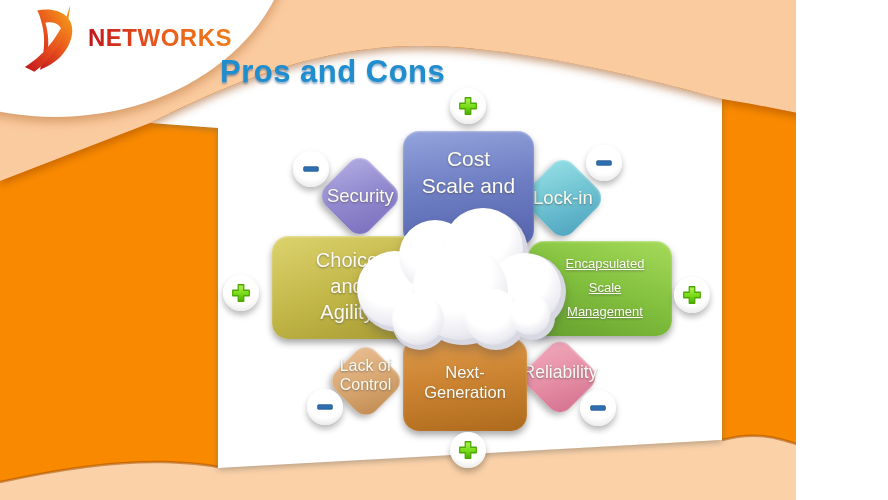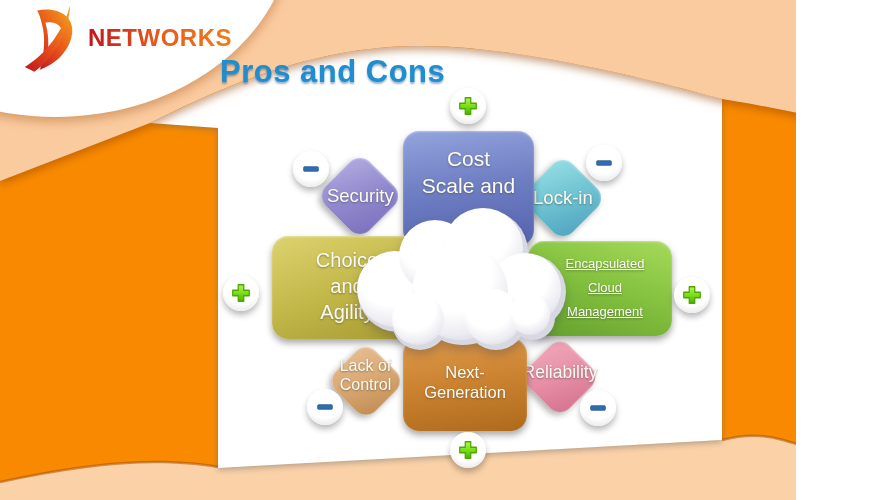--- a/index.html
+++ b/index.html
@@ -149,21 +149,21 @@
     <span>Cost</span>
     <span>Scale and</span>
   </div>
   <div class="rect-node n-choice">
     <span>Choice</span>
     <span>and</span>
     <span>Agility</span>
   </div>
   <div class="rect-node n-encaps">
     <span>Encapsulated</span>
-    <span>Cloud</span>
+    <span>Scale</span>
     <span>Management</span>
   </div>
   <div class="rect-node n-next">
     <span>Next-</span>
     <span>Generation</span>
   </div>
 
   <svg class="cloud" width="230" height="155" viewBox="0 0 230 155">
     <g fill="#D8D8E2">
       <circle cx="50" cy="92" r="40"></circle>

